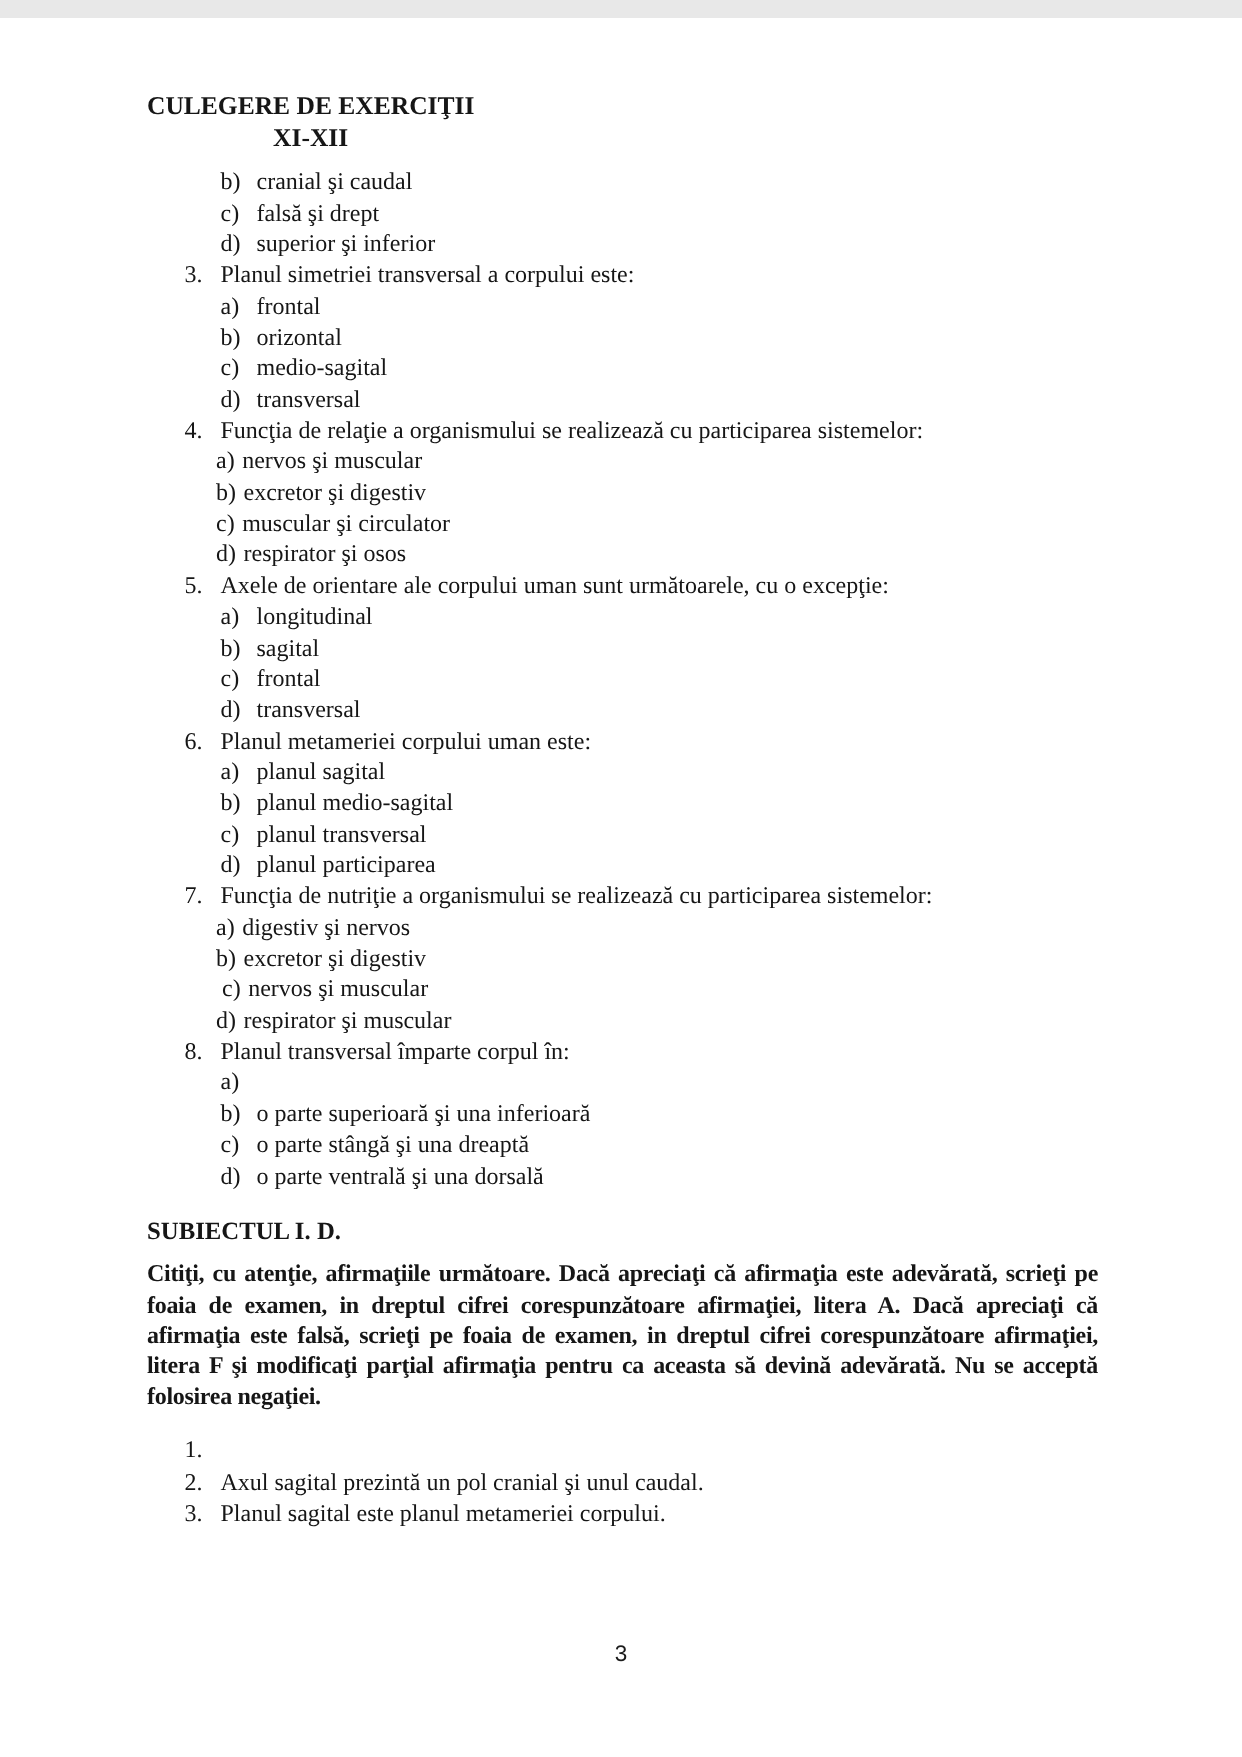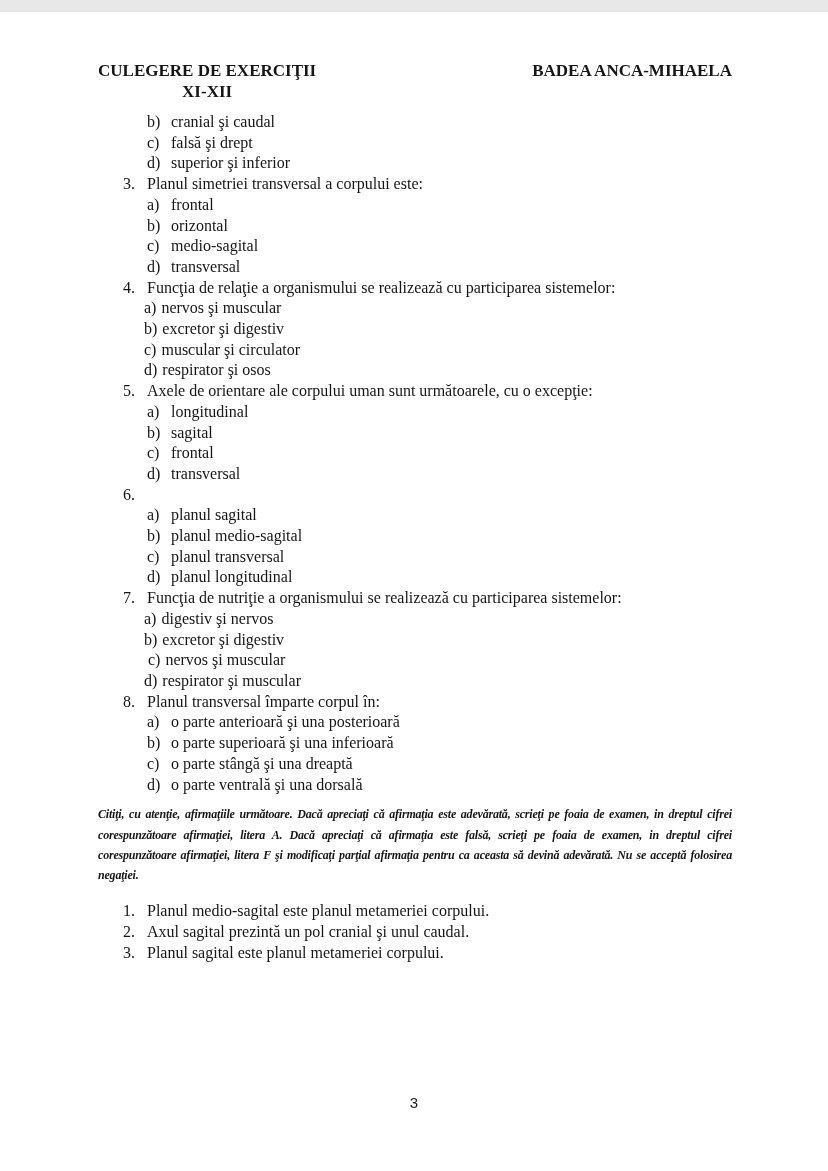--- a/index.html
+++ b/index.html
@@ -29,24 +29,23 @@
   .opt-t { padding-left:49px; }
   .opt-t .let { width:24px; flex:none; }
   .opt-c { padding-left:46px; }
   .opt-c .let { margin-right:5px; flex:none; }
   .opt-c.sp { padding-left:50px; }
   
   .subj-title { margin-top:15px; font-weight:bold; font-size:16.5px; line-height:21px; }
   .instructions {
     margin-top:9px;
     font-weight:bold;
-    font-size:12px; line-height:20.4px;
+    font-size:16px; line-height:20.4px;
     text-align:justify;
     letter-spacing:-0.2px;
-    font-style:italic;
   }
   .statements { margin-top:14px; font-size:16px; }
   .statements .line { line-height:21.3px; }
   
   .subj2 { margin-top:43px; font-weight:bold; font-style:italic; font-size:18px; line-height:22px; letter-spacing:0.3px; }
   
   .pagenum {
     position:absolute; left:0; top:1082px; width:828px;
     text-align:center;
     font-family:"Liberation Sans","DejaVu Sans",sans-serif;
@@ -57,21 +56,20 @@
 <body>
 
 <div class="page">
   <div class="content">
 
     <div class="hdr">
       <div class="hdr-left">
         <div>CULEGERE DE EXERCIŢII</div>
         <div>XI-XII</div>
       </div>
-      <div class="hdr-right">BADEA ANCA-MIHAELA</div>
     </div>
 
     <div class="quiz">
 
       <div class="line opt-t">
           <span class="let">b)</span>
           <span>cranial şi caudal</span>
         </div>
       <div class="line opt-t">
           <span class="let">c)</span>
@@ -140,36 +138,37 @@
           <span class="let">c)</span>
           <span>frontal</span>
         </div>
       <div class="line opt-t">
           <span class="let">d)</span>
           <span>transversal</span>
         </div>
 
       <div class="line qline">
           <span class="num">6.</span>
+          <span>Planul metameriei corpului uman este:</span>
         </div>
       <div class="line opt-t">
           <span class="let">a)</span>
           <span>planul sagital</span>
         </div>
       <div class="line opt-t">
           <span class="let">b)</span>
           <span>planul medio-sagital</span>
         </div>
       <div class="line opt-t">
           <span class="let">c)</span>
           <span>planul transversal</span>
         </div>
       <div class="line opt-t">
           <span class="let">d)</span>
-          <span>planul longitudinal</span>
+          <span>planul participarea</span>
         </div>
 
       <div class="line qline">
           <span class="num">7.</span>
           <span>Funcţia de nutriţie a organismului se realizează cu participarea sistemelor:</span>
         </div>
       <div class="line opt-c">
           <span class="let">a)</span>
           <span>digestiv şi nervos</span>
         </div>
@@ -185,43 +184,42 @@
           <span class="let">d)</span>
           <span>respirator şi muscular</span>
         </div>
 
       <div class="line qline">
           <span class="num">8.</span>
           <span>Planul transversal împarte corpul în:</span>
         </div>
       <div class="line opt-t">
           <span class="let">a)</span>
-          <span>o parte anterioară şi una posterioară</span>
         </div>
       <div class="line opt-t">
           <span class="let">b)</span>
           <span>o parte superioară şi una inferioară</span>
         </div>
       <div class="line opt-t">
           <span class="let">c)</span>
           <span>o parte stângă şi una dreaptă</span>
         </div>
       <div class="line opt-t">
           <span class="let">d)</span>
           <span>o parte ventrală şi una dorsală</span>
         </div>
     </div>
 
+    <div class="subj-title">SUBIECTUL I. D.</div>
 
     <div class="instructions">Citiţi, cu atenţie, afirmaţiile următoare. Dacă apreciaţi că afirmaţia este adevărată, scrieţi pe foaia de examen, in dreptul cifrei corespunzătoare afirmaţiei, litera A. Dacă apreciaţi că afirmaţia este falsă, scrieţi pe foaia de examen, in dreptul cifrei corespunzătoare afirmaţiei, litera F şi modificaţi parţial afirmaţia pentru ca aceasta să devină adevărată. Nu se acceptă folosirea negaţiei.</div>
 
     <div class="statements">
       <div class="line qline">
           <span class="num">1.</span>
-          <span>Planul medio-sagital este planul metameriei corpului.</span>
         </div>
       <div class="line qline">
           <span class="num">2.</span>
           <span>Axul sagital prezintă un pol cranial şi unul caudal.</span>
         </div>
       <div class="line qline">
           <span class="num">3.</span>
           <span>Planul sagital este planul metameriei corpului.</span>
         </div>
     </div>

